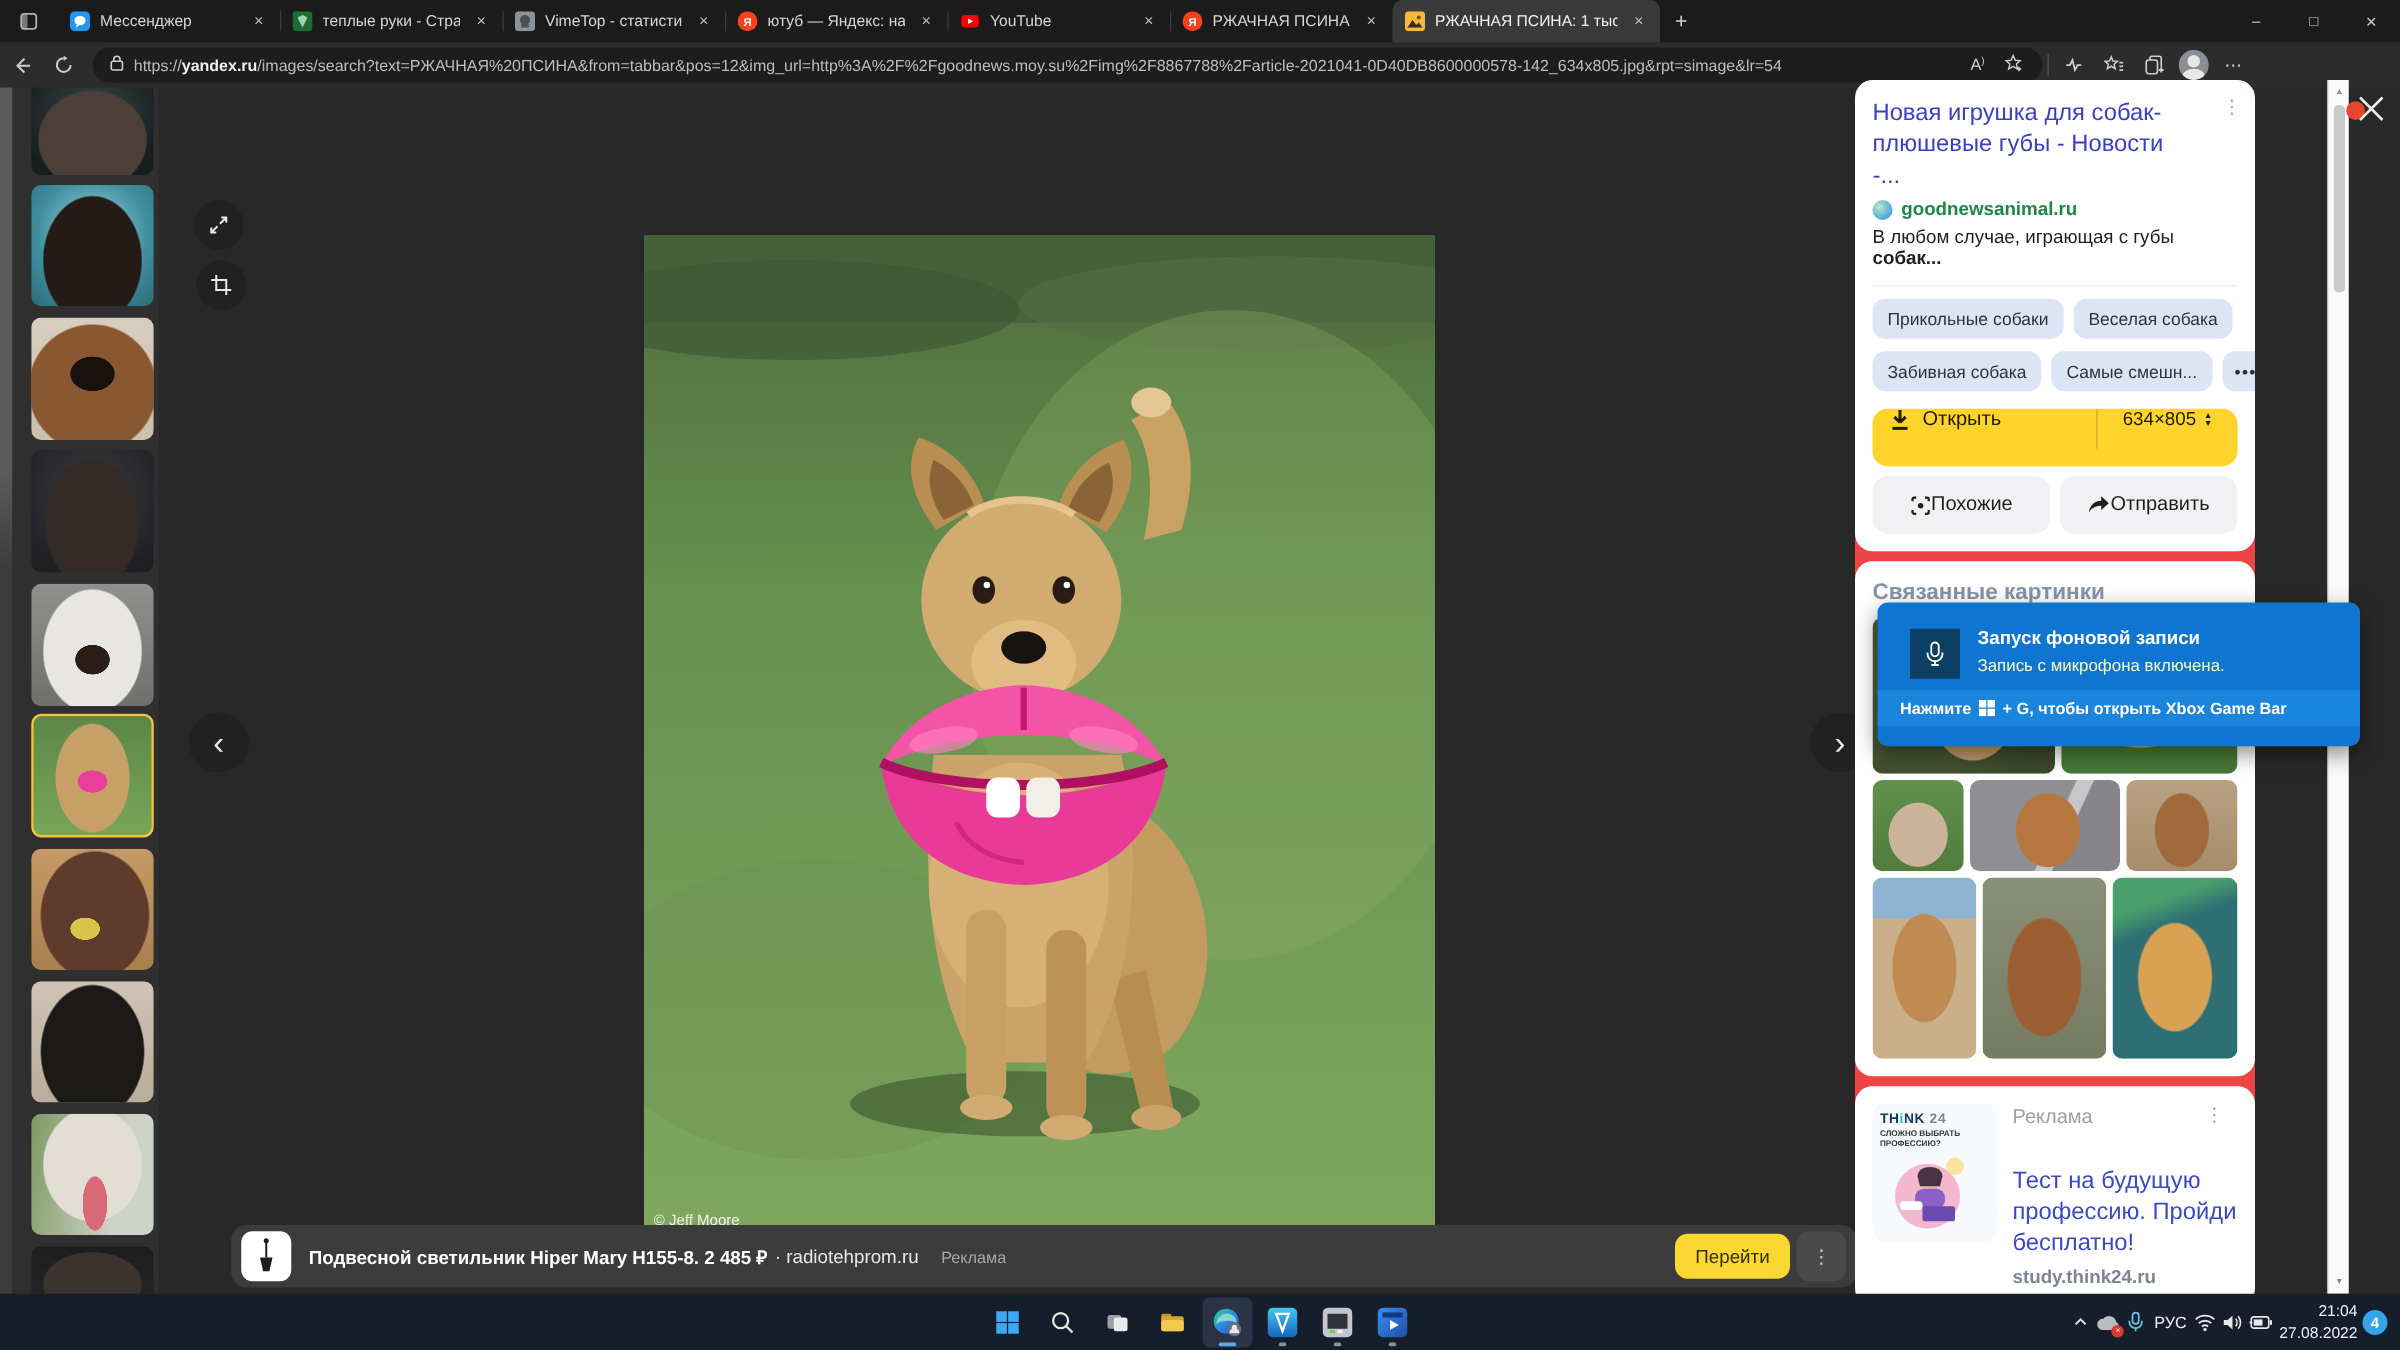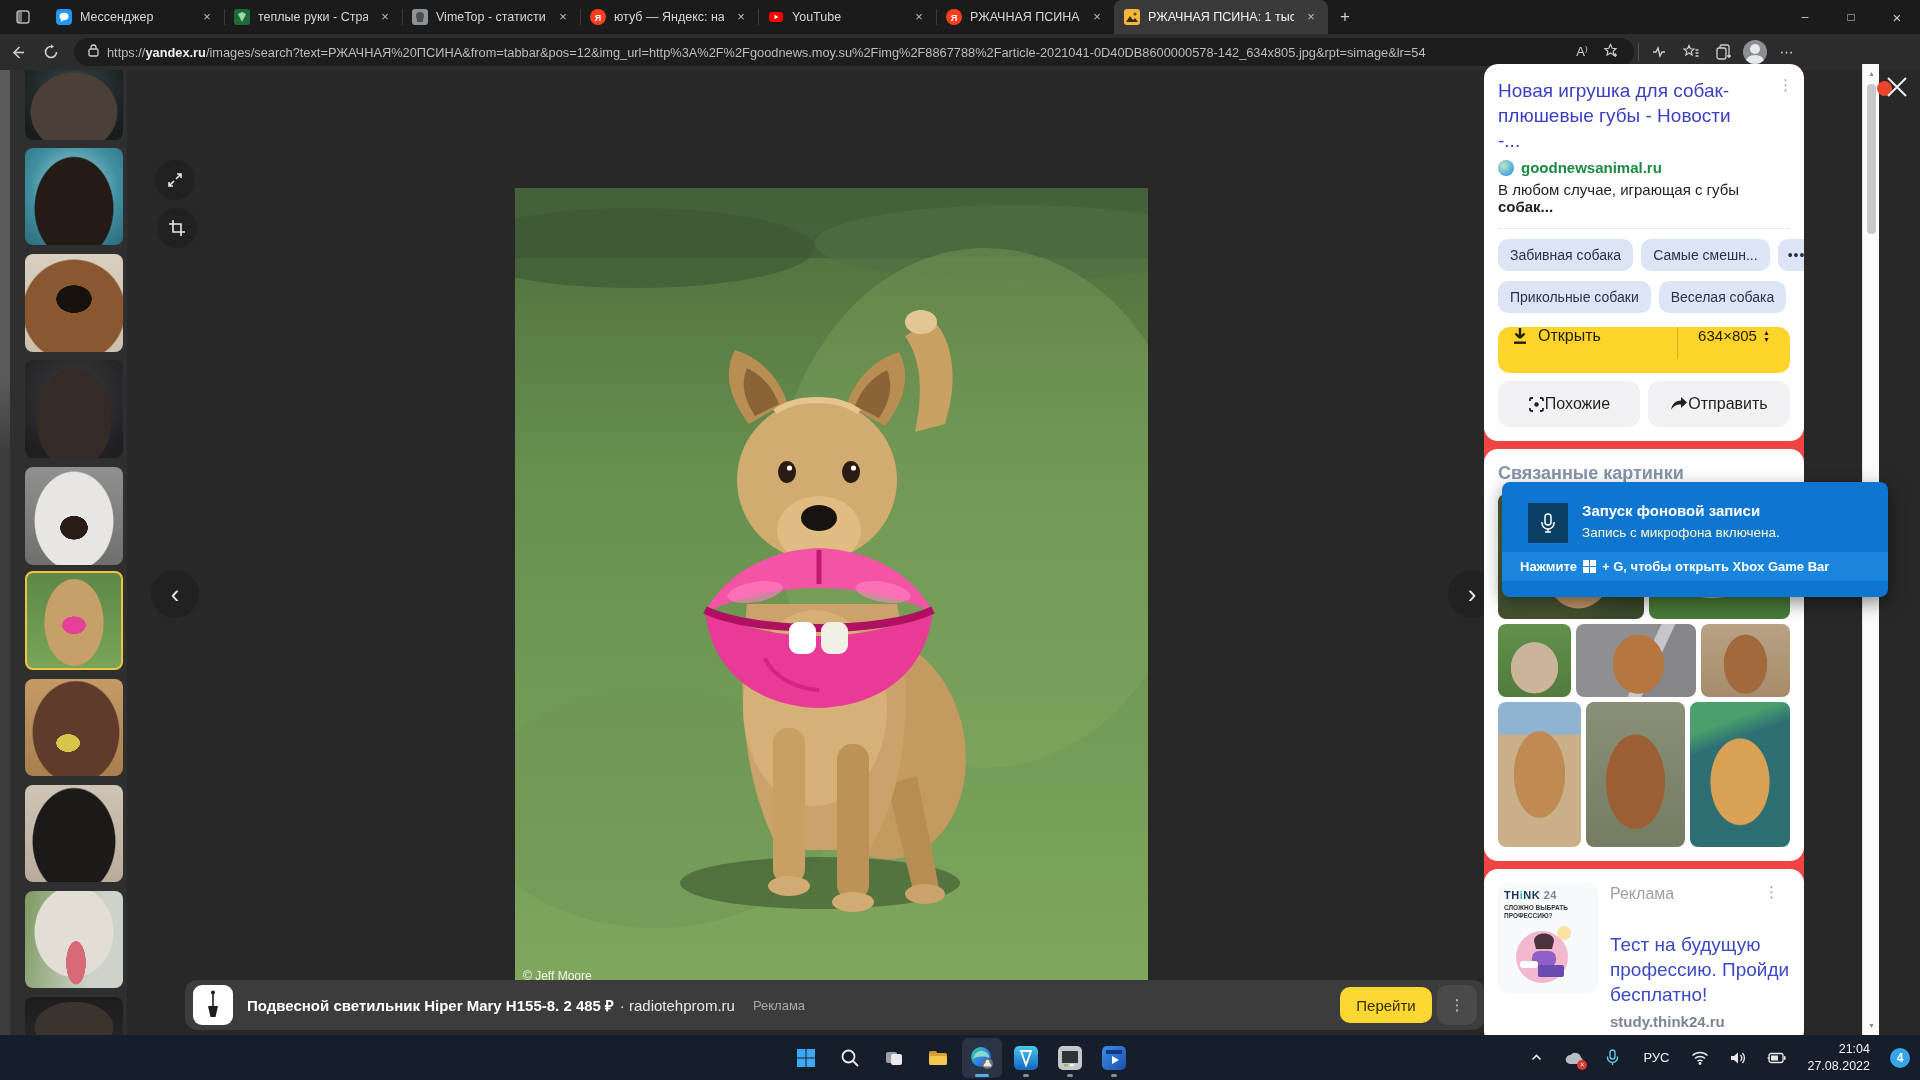--- a/index.html
+++ b/index.html
@@ -210,21 +210,21 @@
              display:flex; align-items:center; }
   .task-center { position:absolute; left:0; right:0; margin:auto; width:fit-content; display:flex;
                  gap:4px; align-items:center; }
   .tk { width:40px; height:40px; border-radius:6px; display:flex; align-items:center;
         justify-content:center; position:relative; }
   .tk.open::after { content:""; position:absolute; left:17px; bottom:1px; width:6px; height:3px;
         border-radius:2px; background:#8a8f98; }
   .tk.active { background:#2b3446; }
   .tk.active::after { content:""; position:absolute; left:13px; bottom:1px; width:14px; height:3px;
         border-radius:2px; background:#5fa8e8; }
-  .tray { position:absolute; right:8px; top:0; height:45px; display:flex; align-items:center; gap:16px; }
+  .tray { position:absolute; right:8px; top:0; height:45px; display:flex; align-items:center; gap:0; }
   .tray-ic { display:flex; align-items:center; justify-content:center; width:22px; height:28px;
              position:relative; }
   .lang { color:#eef2f8; font-size:13px; padding:0 4px; }
   .clock { color:#eef2f8; font-size:12.5px; text-align:right; line-height:1.3; padding:0 4px; }
   .count-badge { width:20px; height:20px; border-radius:50%; background:#35a4e8; color:#fff;
                  font-size:12px; font-weight:bold; display:flex; align-items:center;
                  justify-content:center; margin-right:2px; }
   .cloud-badge { position:absolute; right:-2px; bottom:2px; width:10px; height:10px; border-radius:50%;
                  background:#d83b2e; color:#fff; font-size:7px; line-height:10px; text-align:center; }
 </style>
@@ -489,27 +489,27 @@
     <aside class="panel">
       <div class="pcard">
         <div class="ptitle">Новая игрушка для собак-плюшевые губы - Новости -...</div>
         <div class="pmenu">⋮</div>
         <div class="psite">
           <span class="globe"></span>
           <span>goodnewsanimal.ru</span>
         </div>
         <div class="psnippet"><span>В любом случае, играющая с губы </span><b>собак...</b></div>
         <div class="tagrow">
+          <span class="tag">Прикольные собаки</span>
+          <span class="tag">Веселая собака</span>
+        </div>
+        <div class="tagrow">
           <span class="tag">Забивная собака</span>
           <span class="tag">Самые смешн...</span>
           <span class="tag more">•••</span>
-        </div>
-        <div class="tagrow">
-          <span class="tag">Прикольные собаки</span>
-          <span class="tag">Веселая собака</span>
         </div>
         <div class="openbar">
           <div class="left">
             <svg width="16" height="18" viewBox="0 0 16 18">
                 <path d="M8 1 V11 M8 11 L3.5 6.5 M8 11 L12.5 6.5" stroke="#1f1c00" stroke-width="2.4" fill="none"></path>
                 <rect x="2" y="14.5" width="12" height="2.4" fill="#1f1c00"></rect>
               </svg>
             <span>Открыть</span>
           </div>
           <span class="vsep"></span>

